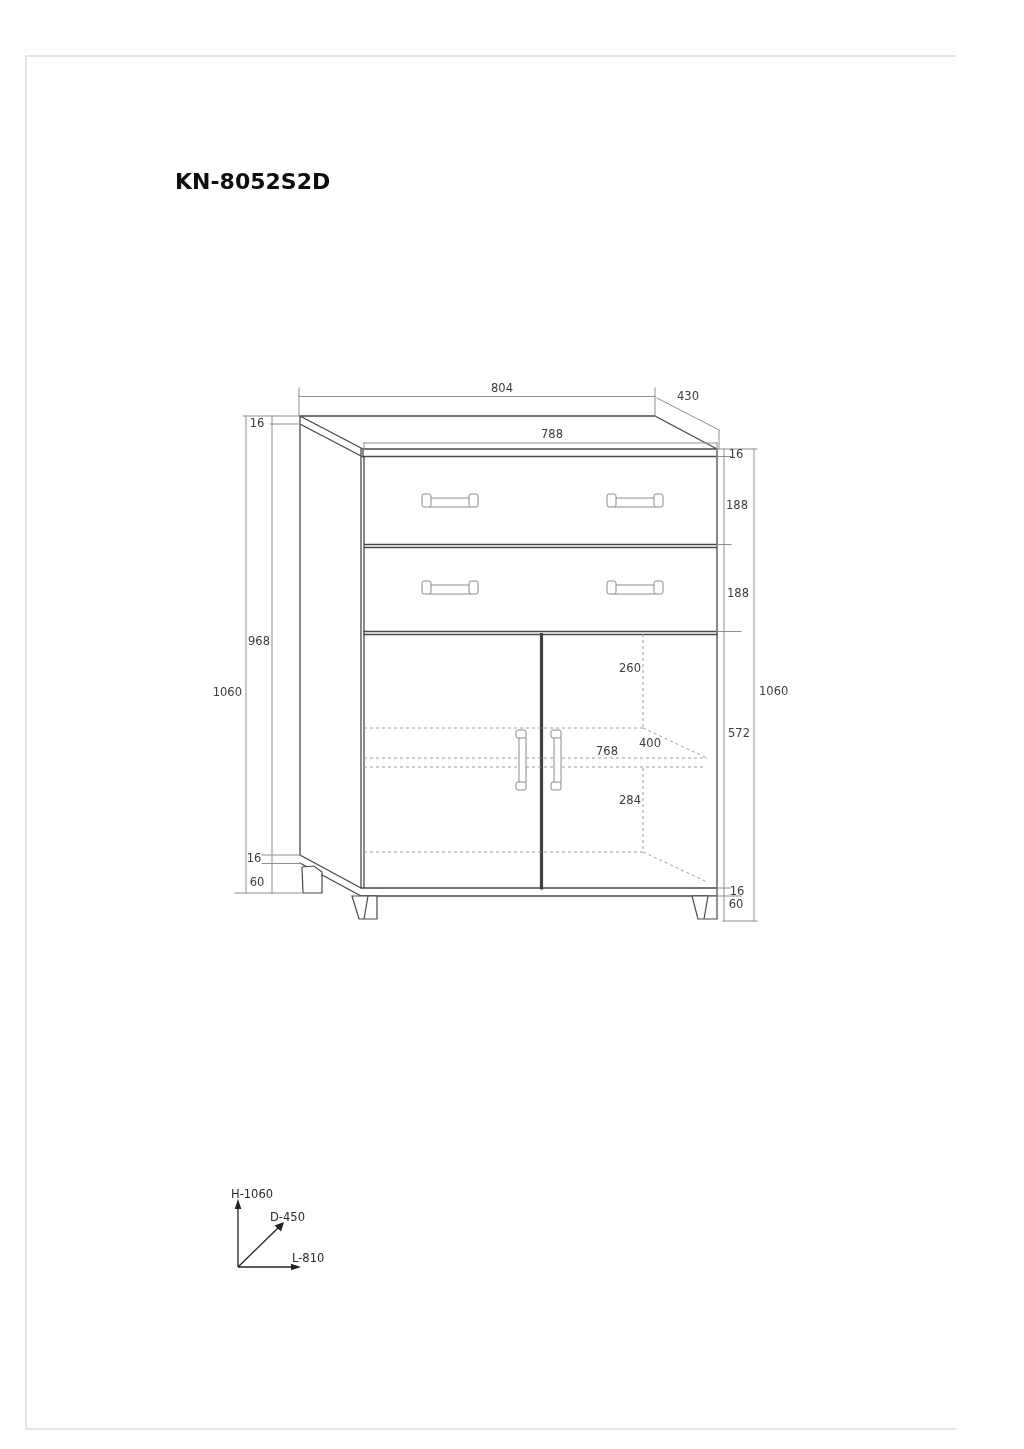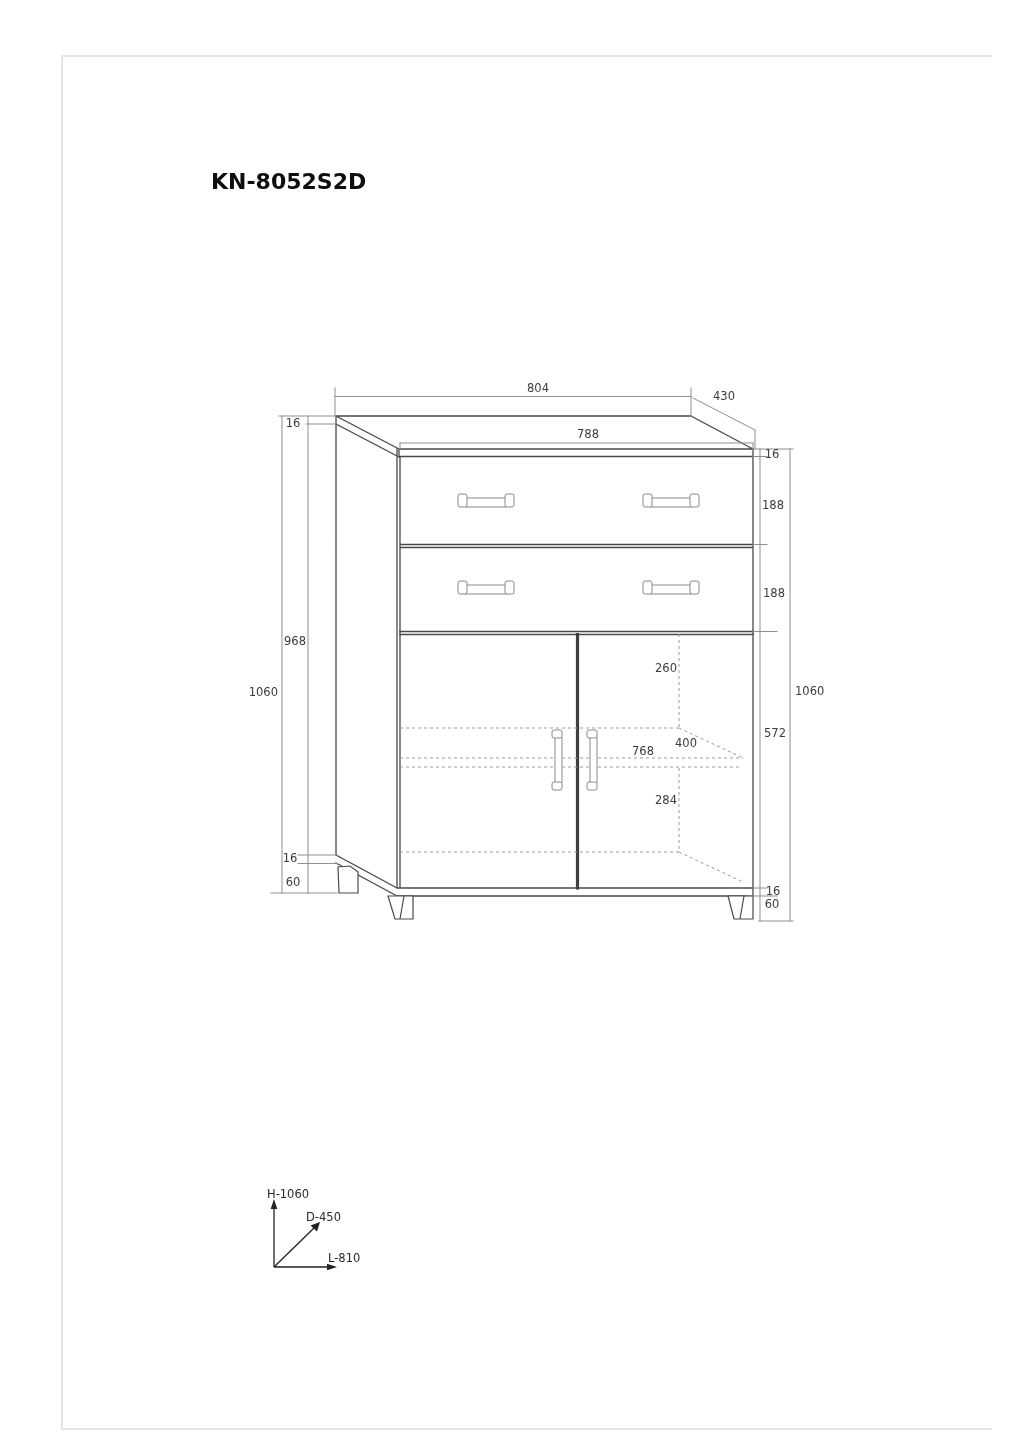--- a/index.html
+++ b/index.html
@@ -7,21 +7,20 @@
     padding: 0;
     background: #ffffff;
     font-family: "DejaVu Sans", "Liberation Sans", sans-serif;
   }
   .canvas {
     position: relative;
     width: 956px;
     height: 1449px;
     background: #ffffff;
     overflow: hidden;
-    margin-left: 36px;
   }
   svg { display: block; }
   .dim-text {
     font-size: 11.5px;
     fill: #3c3c3c;
     font-family: "DejaVu Sans", "Liberation Sans", sans-serif;
   }
   .axis-text {
     font-size: 11.5px;
     fill: #2a2a2a;

